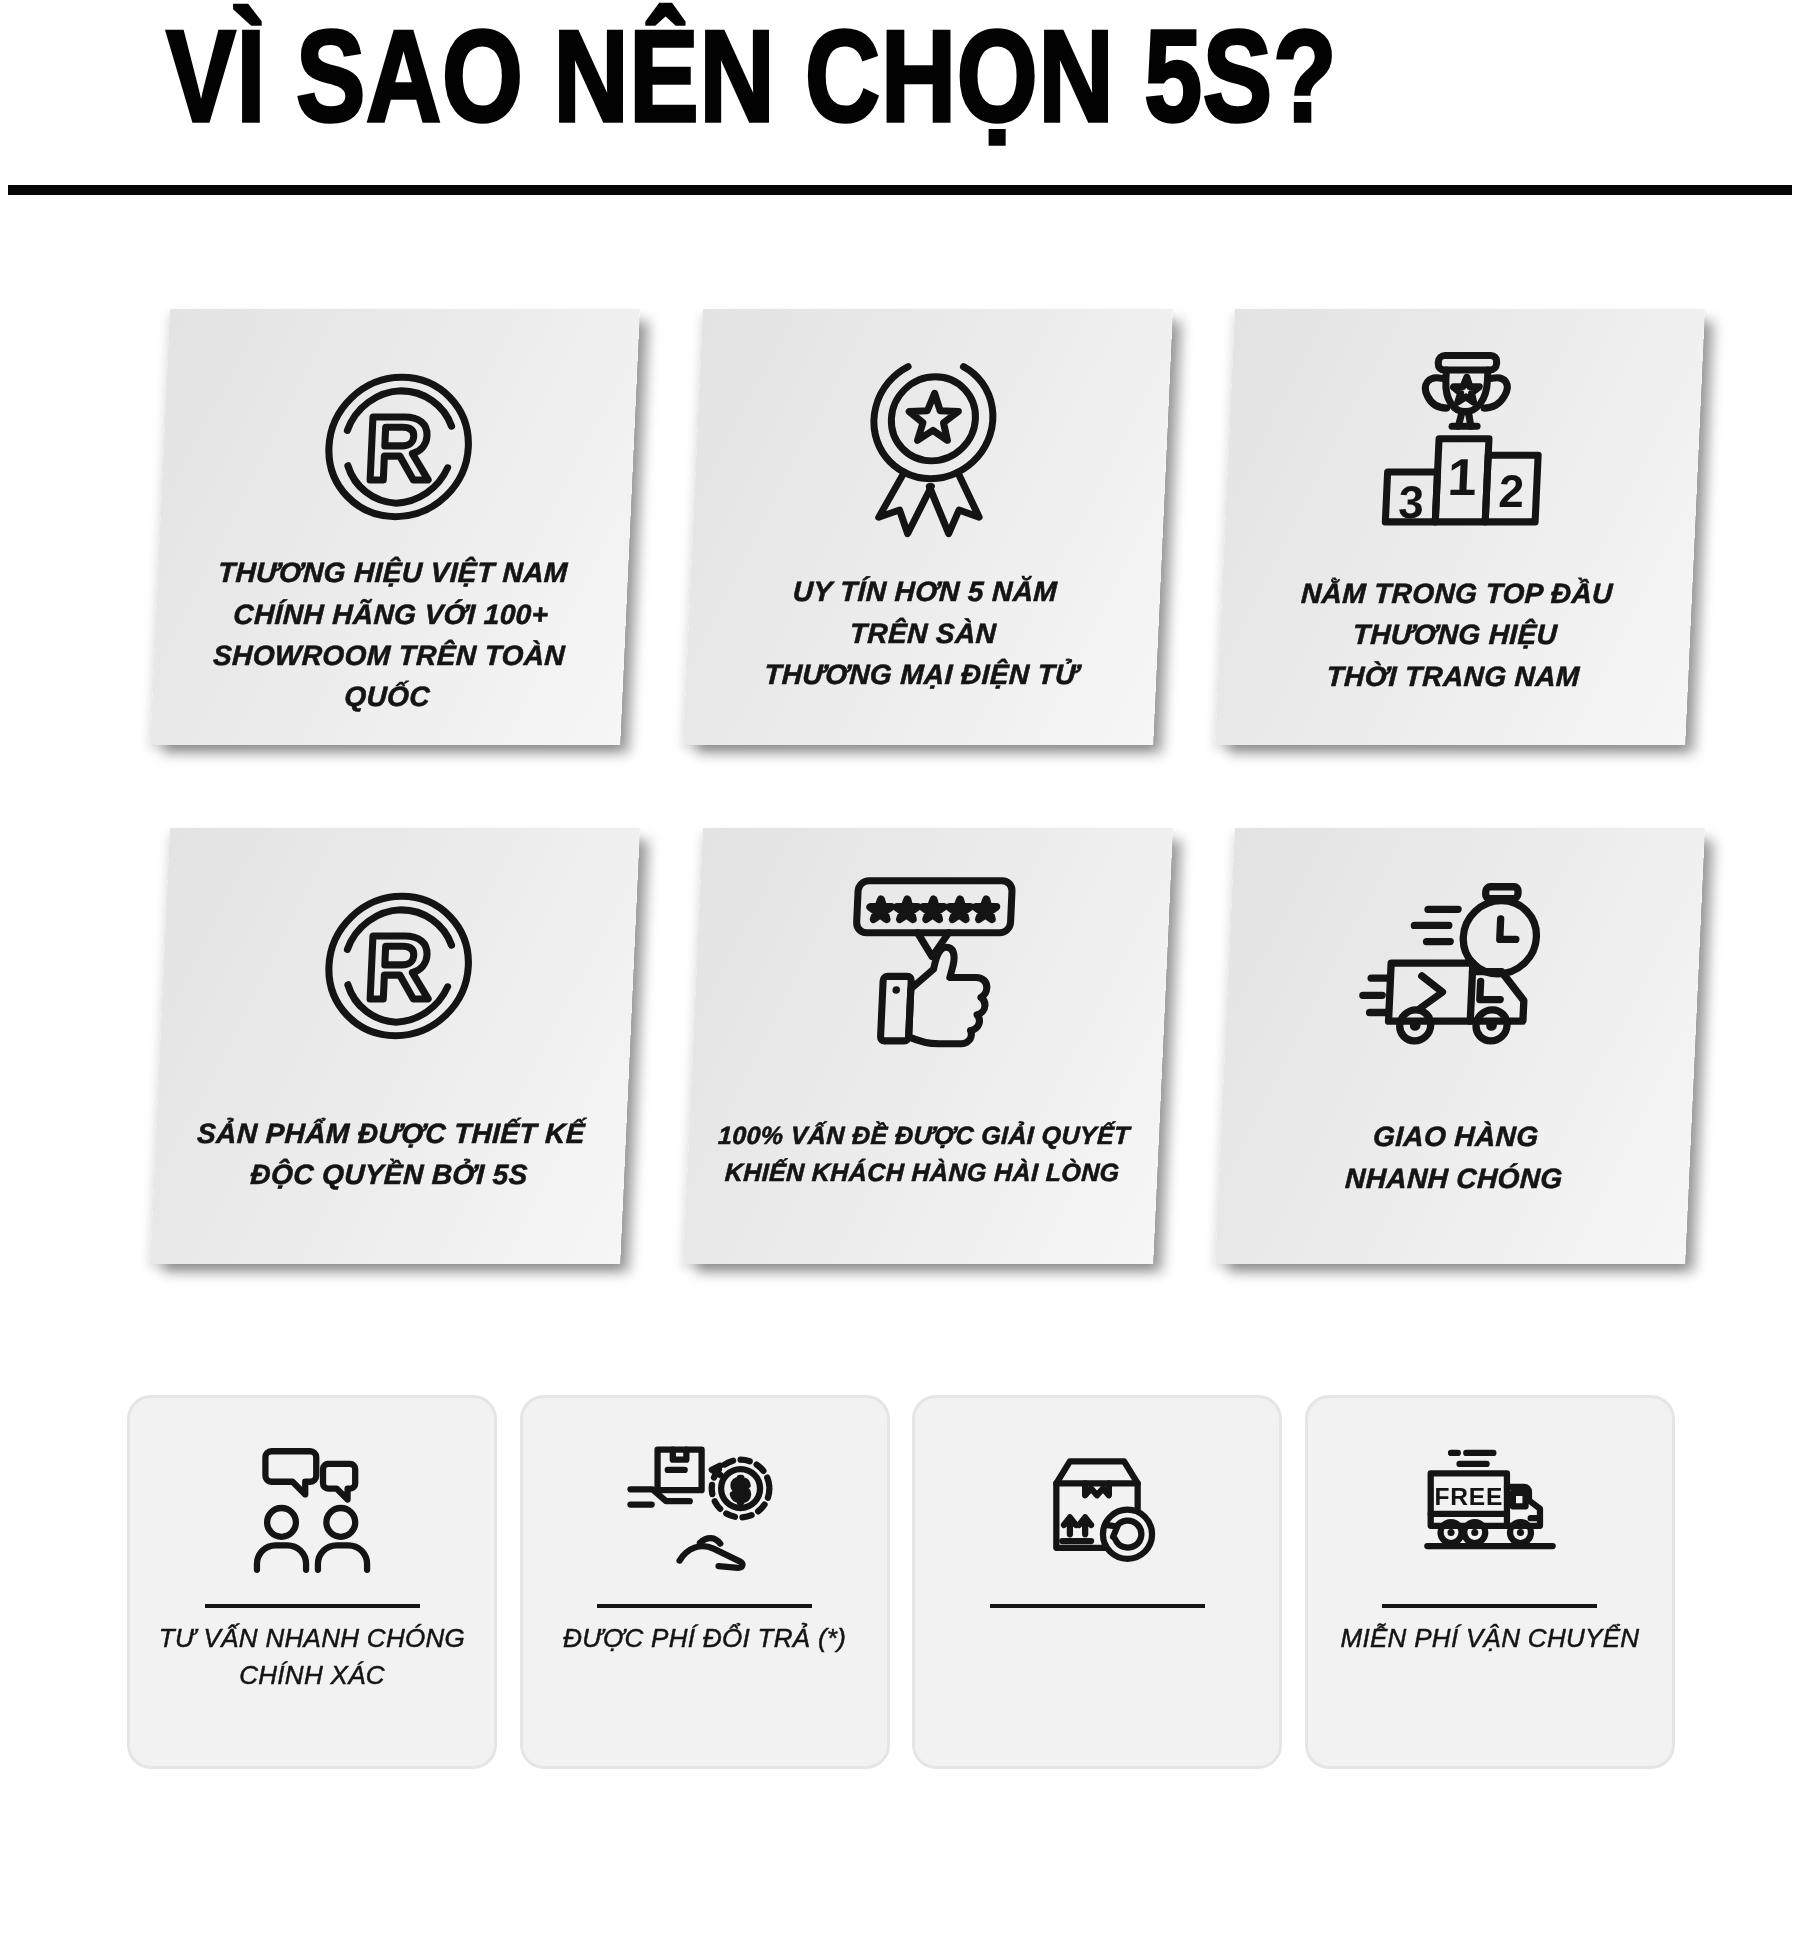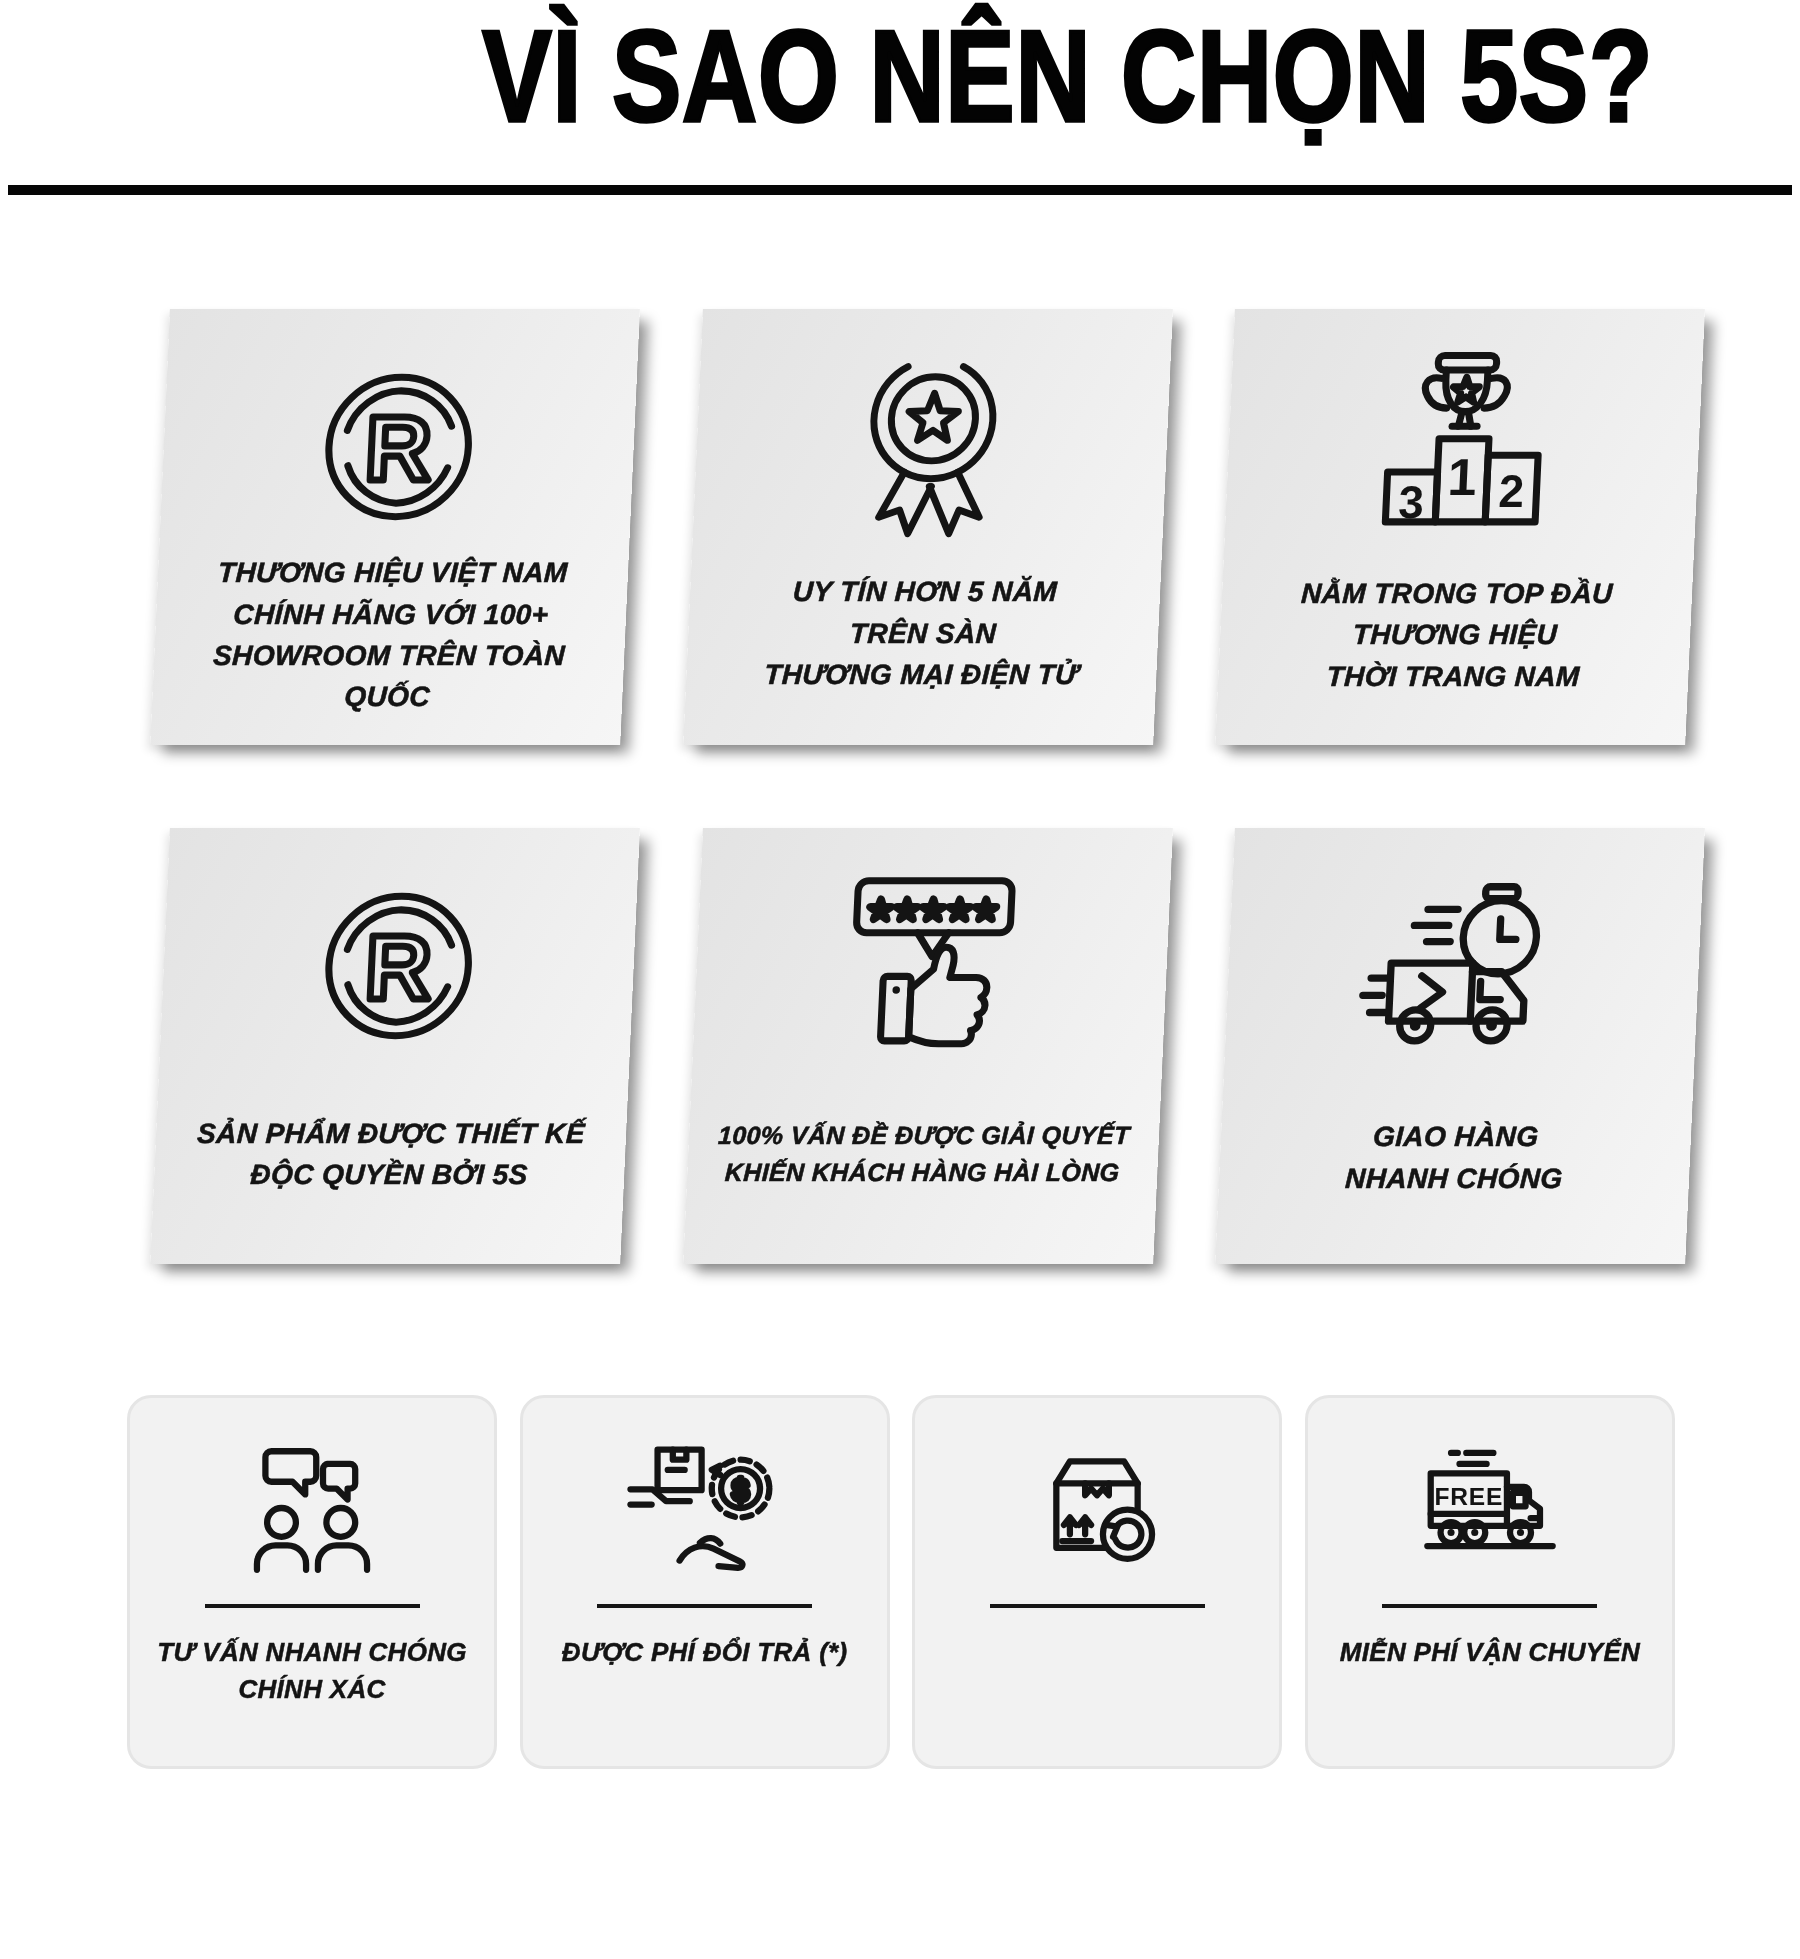--- a/index.html
+++ b/index.html
@@ -9,21 +9,21 @@
     font-family:"Liberation Sans", sans-serif;
     color:#131313;
     position:relative;
     overflow:hidden;
   }
   .page { position:absolute; inset:0; }
 
   
   .title-wrap {
     position:absolute; top:0; left:0; right:0; height:152px;
-    display:flex; align-items:center; justify-content:flex-end;
+    display:flex; align-items:center; justify-content:flex-start;padding-left:20px;
   }
   .title-text {
     display:inline-block;
     font-size:130px; font-weight:bold; font-style:normal;
     letter-spacing:1px; color:#030303;
     -webkit-text-stroke:3.5px #030303;
     transform:scaleX(0.80);
     white-space:nowrap;
   }
   .title-rule {
@@ -65,22 +65,22 @@
     width:370px; height:374px;
     background:#f2f2f2;
     border:3px solid #e5e5e5;
     border-radius:24px;
     display:flex; flex-direction:column; align-items:center;
     padding:36px 16px 20px 16px;
   }
   .sicon { height:148px; display:flex; align-items:center; justify-content:center; }
   .sdivider { width:215px; height:4px; background:#161616; margin-top:22px; }
   .slabel {
-    margin-top:26px;
-    font-weight:bold; font-style:italic;
+    margin-top:12px;
+    font-weight:normal; font-style:italic;
     font-size:26px; line-height:1.42; letter-spacing:0.3px;
     text-align:center; white-space:pre-line; color:#141414;
     -webkit-text-stroke:0.5px #141414;
   }
 
   
   .footnote {
     position:absolute; top:1818px; left:120px;
     font-style:italic; font-size:30px; line-height:49px; color:#141414;
   }

